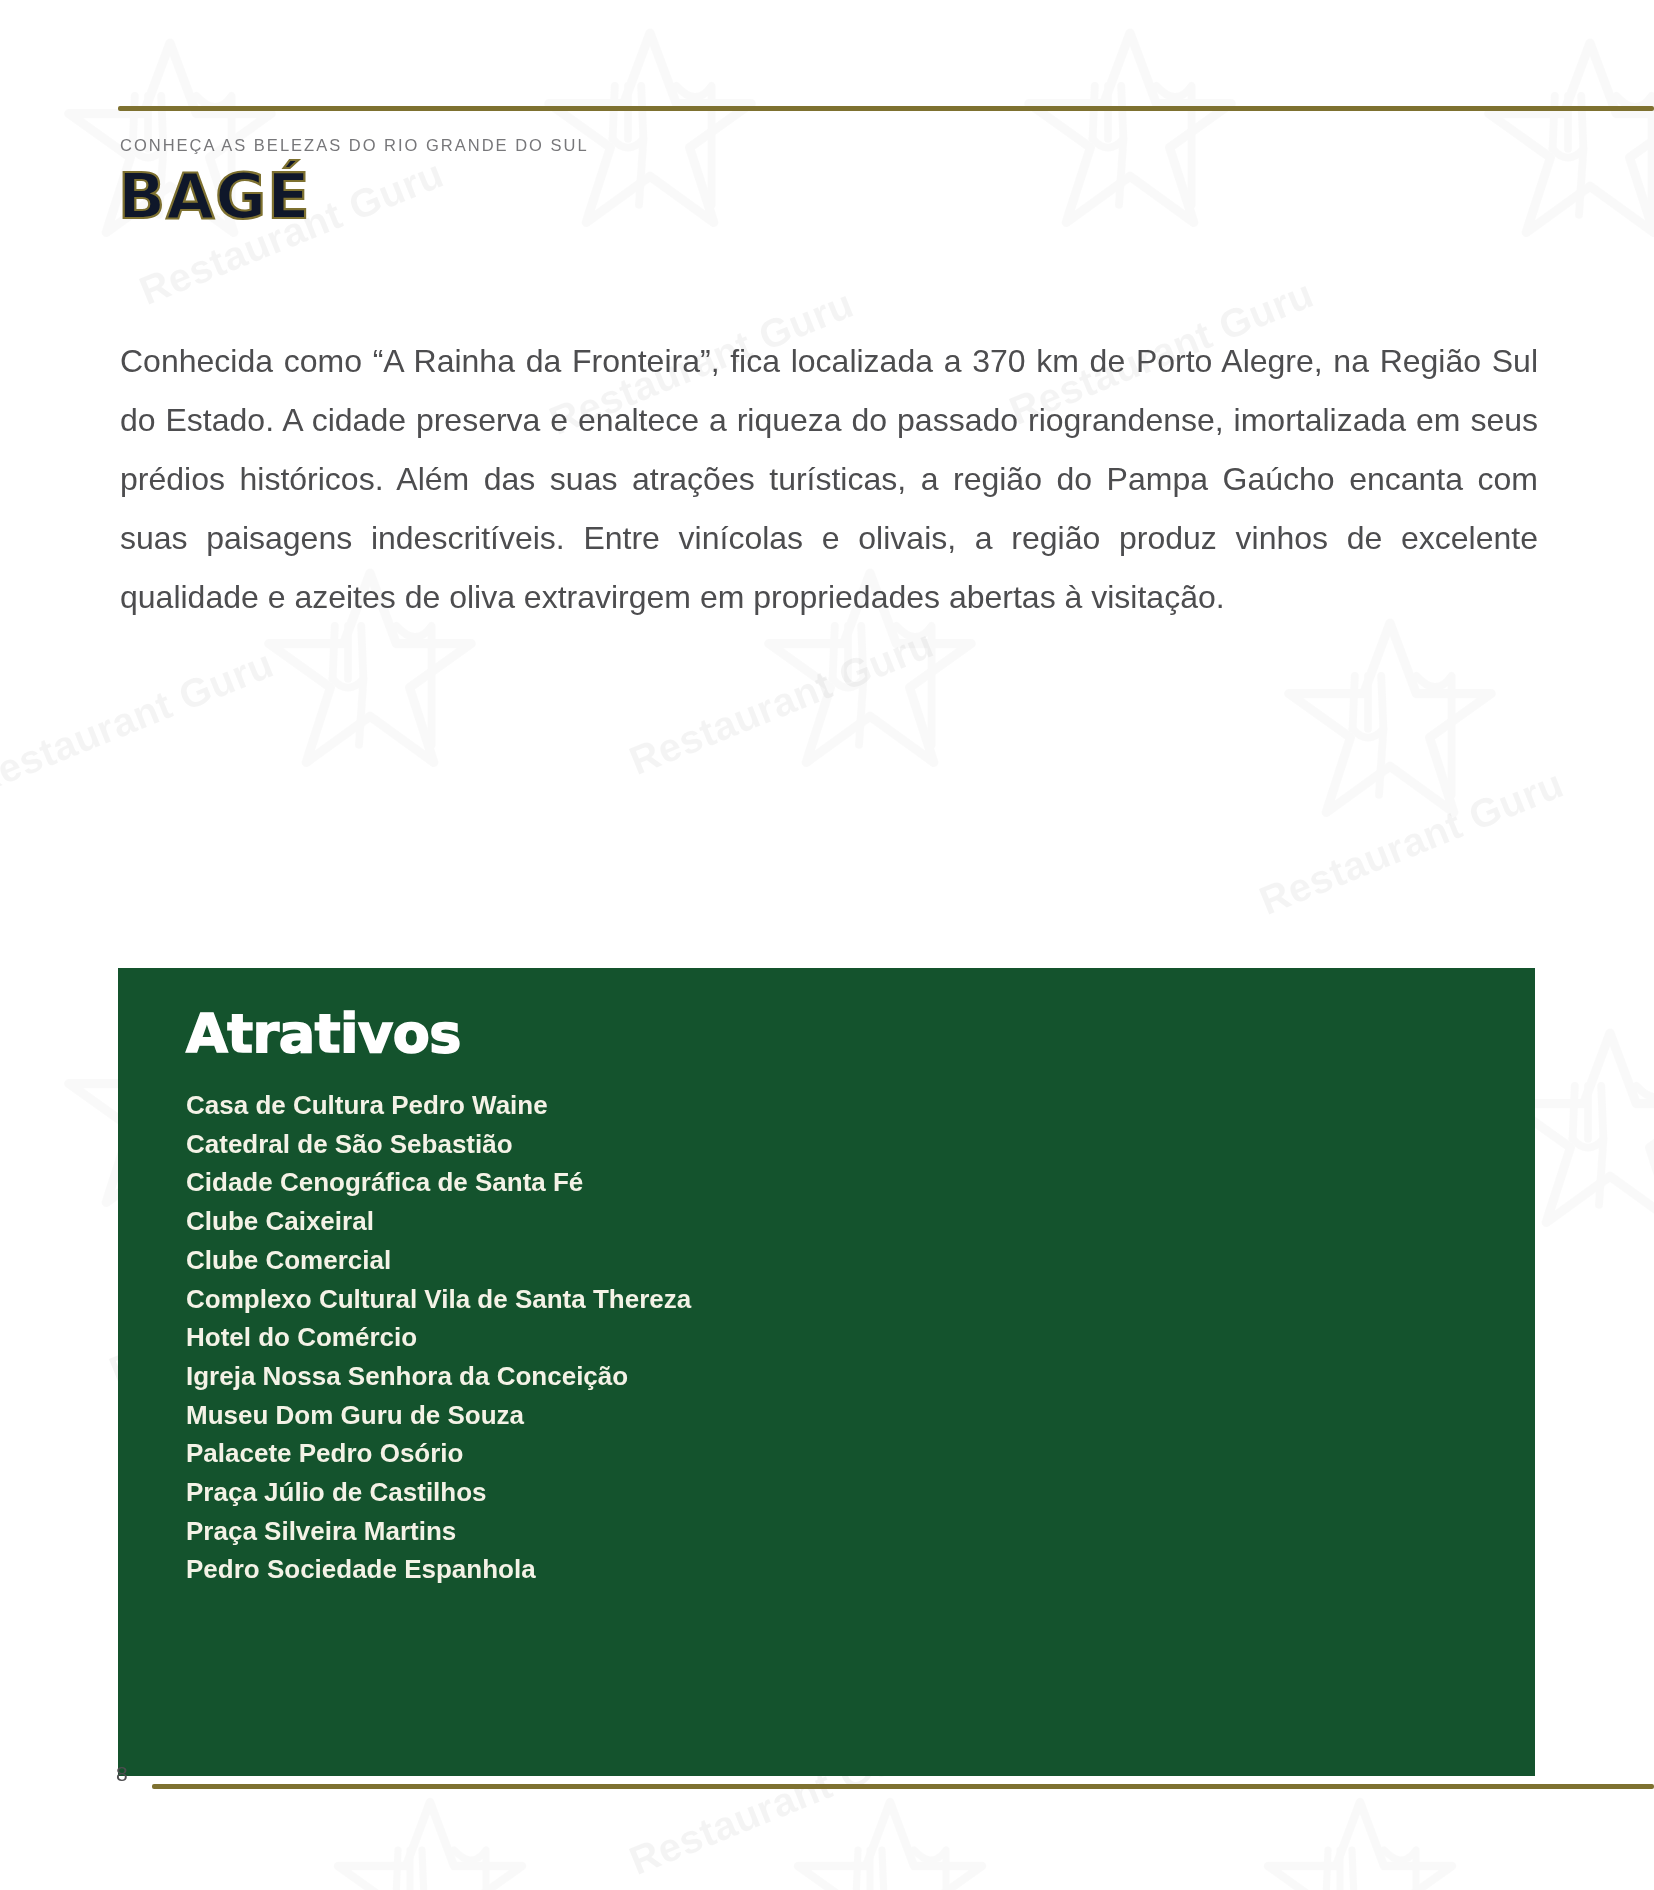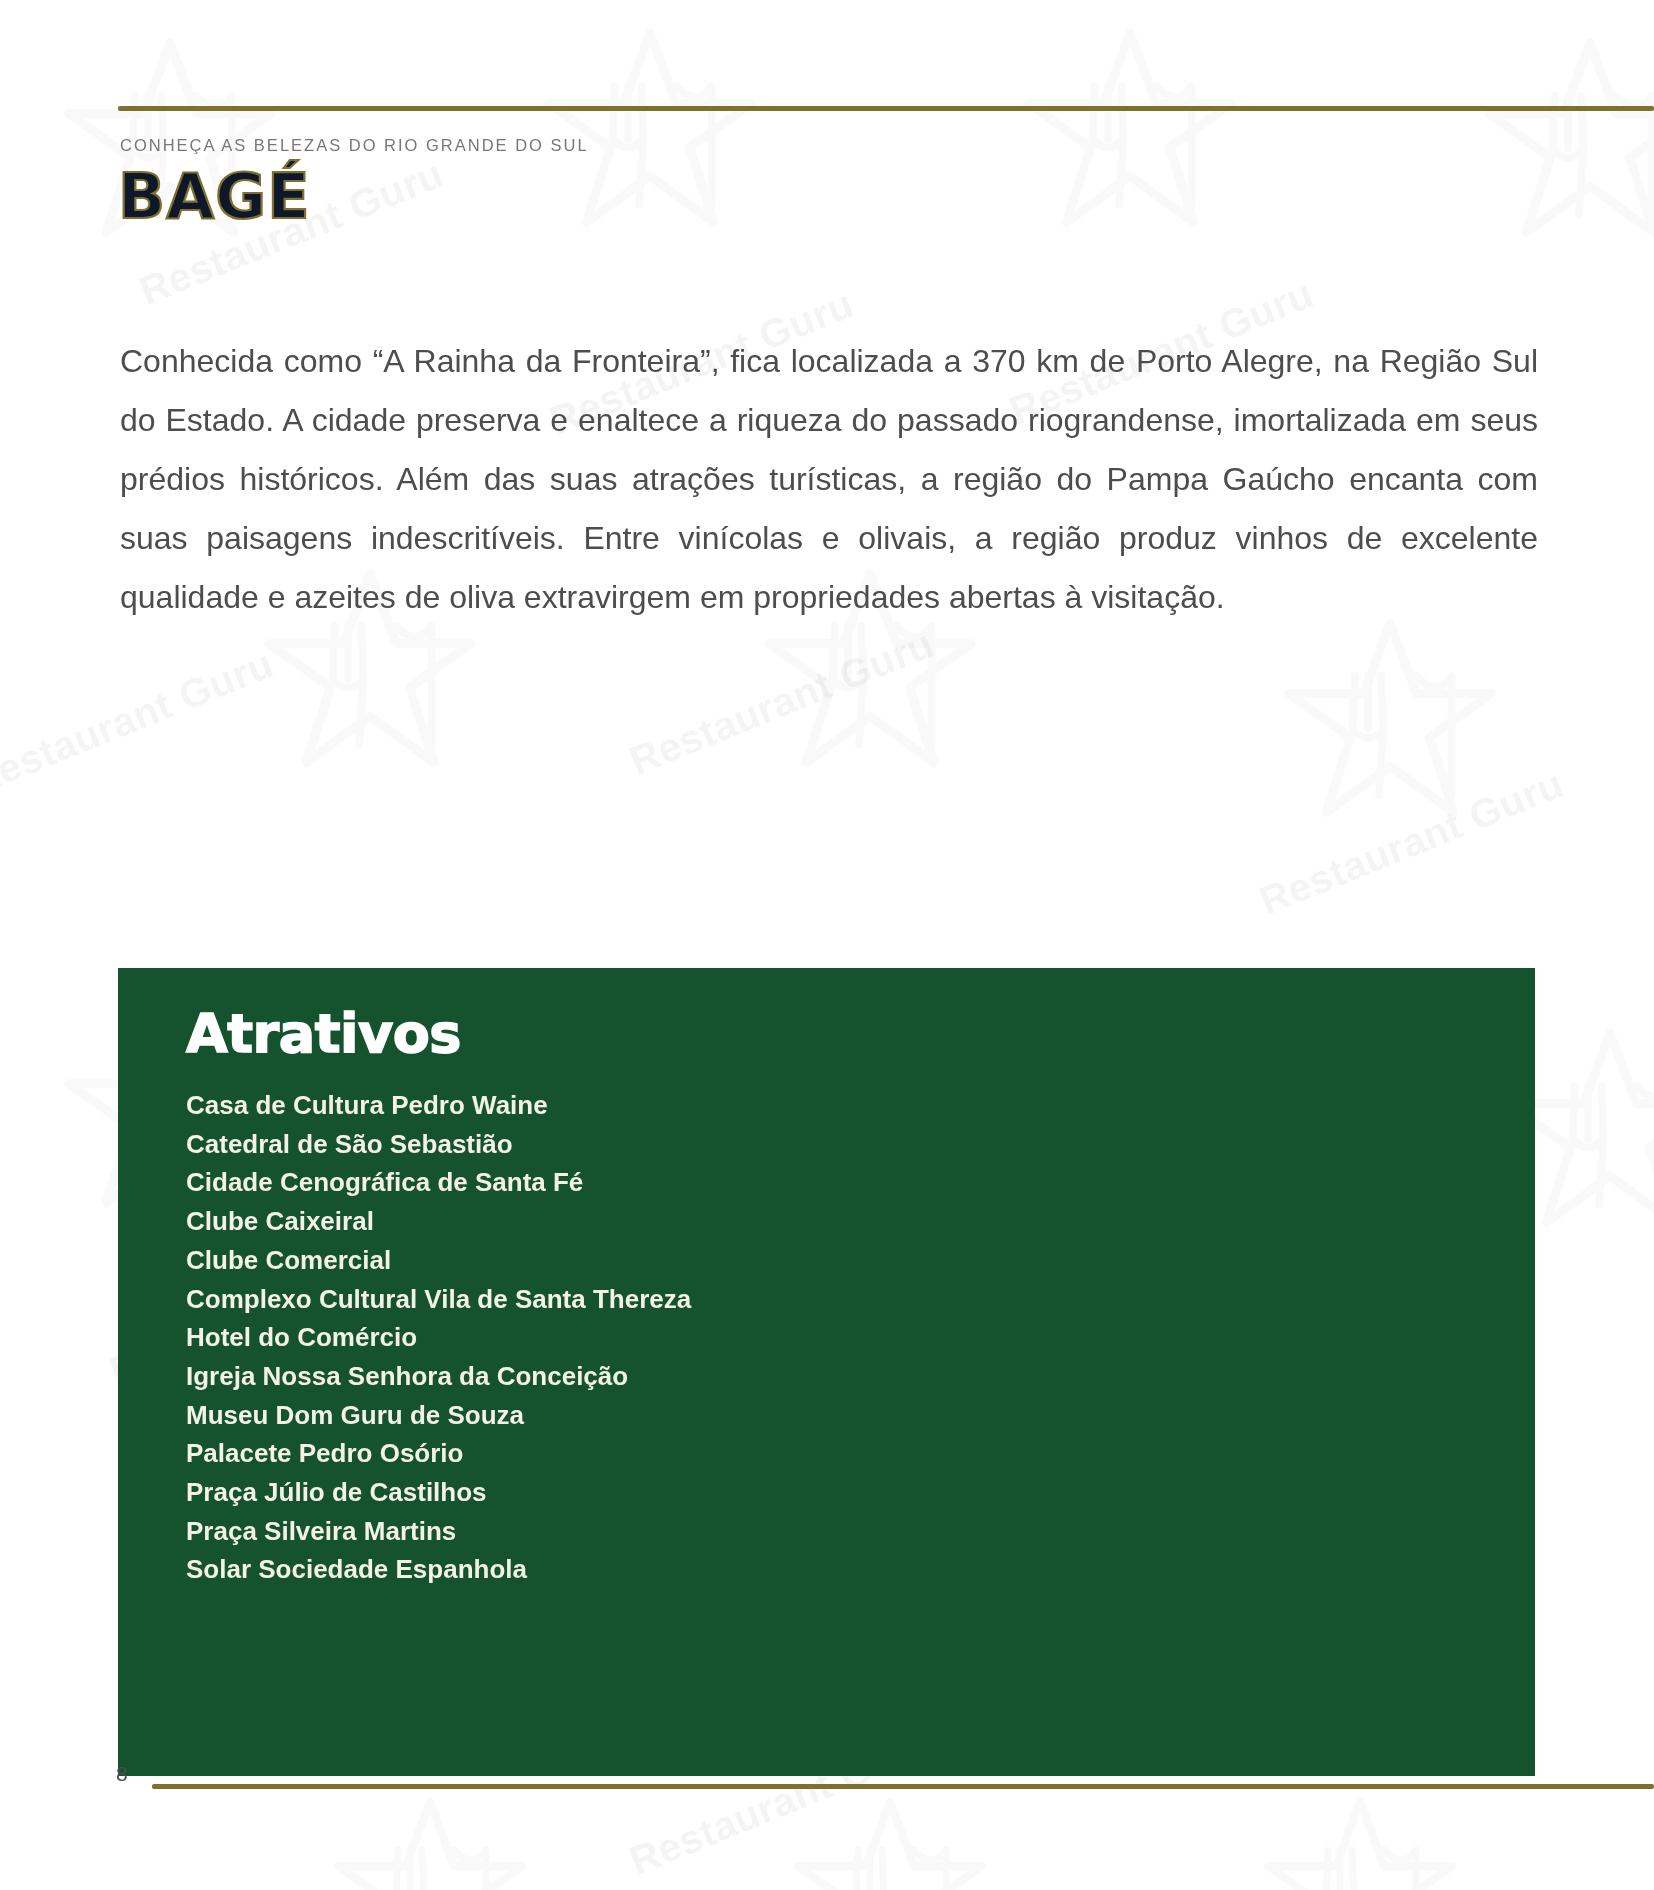--- a/index.html
+++ b/index.html
@@ -354,21 +354,21 @@
         <li>Cidade Cenográfica de Santa Fé</li>
         <li>Clube Caixeiral</li>
         <li>Clube Comercial</li>
         <li>Complexo Cultural Vila de Santa Thereza</li>
         <li>Hotel do Comércio</li>
         <li>Igreja Nossa Senhora da Conceição</li>
         <li>Museu Dom Guru de Souza</li>
         <li>Palacete Pedro Osório</li>
         <li>Praça Júlio de Castilhos</li>
         <li>Praça Silveira Martins</li>
-        <li>Solar Sociedade Espanhola</li>
+        <li>Pedro Sociedade Espanhola</li>
       </ul>
   </div>
 
   <div class="page-number">8</div>
 
   <div class="bottom-rule"></div>
 
 </div>
 
 </body></html>

